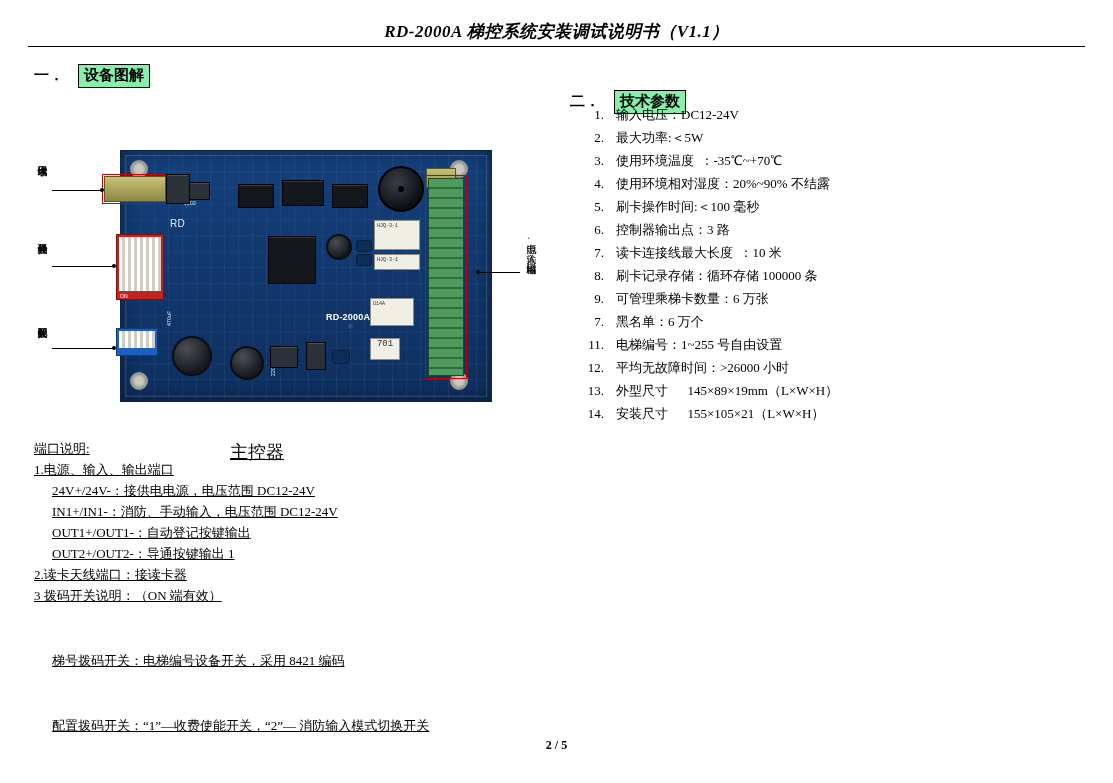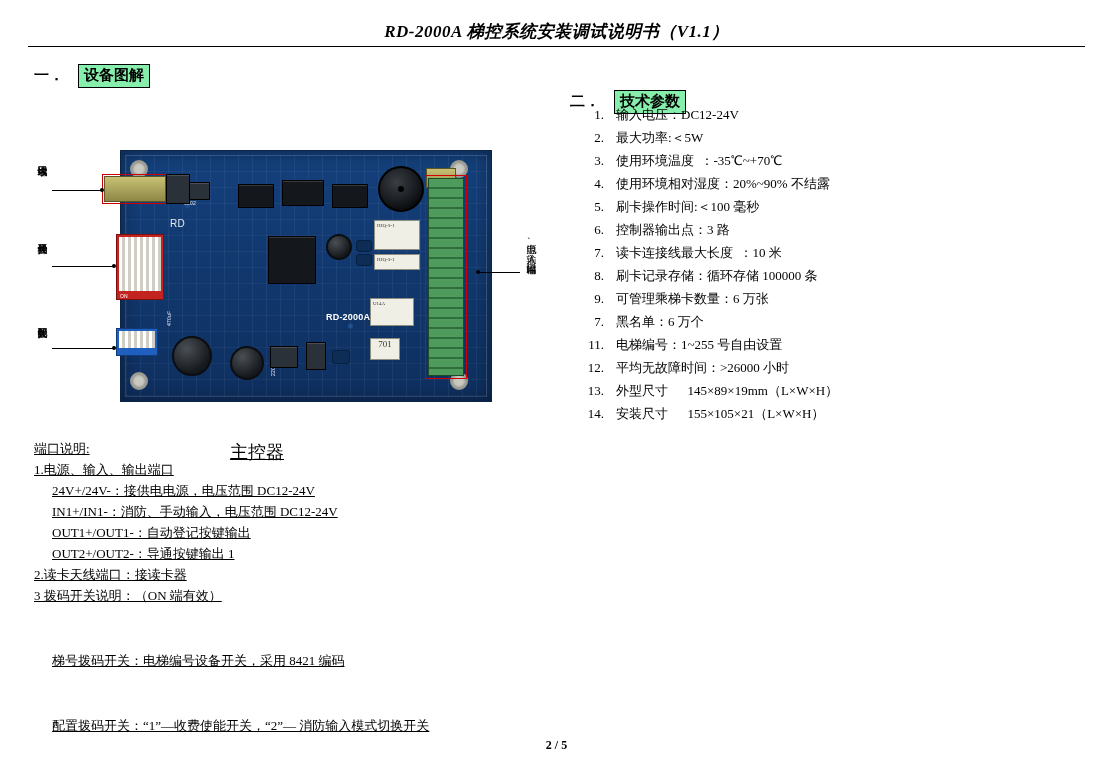--- a/index.html
+++ b/index.html
@@ -158,21 +158,21 @@
     margin: -3px 0 0 -3px;
     border-radius: 50%;
     background: #000;
   }
   .relay {
     position: absolute;
     background: #f0efe6;
     border: 1px solid #8d8d80;
     color: #333;
     font-size: 5px;
-    font-family: Liberation Serif, serif;
+    font-family: Liberation Mono, monospace;
     line-height: 6px;
     padding: 2px;
     box-sizing: border-box;
   }
   .dip {
     position: absolute;
     background: #c3241f;
     border: 1px solid #7c120f;
   }
   .dip .dip-top {

